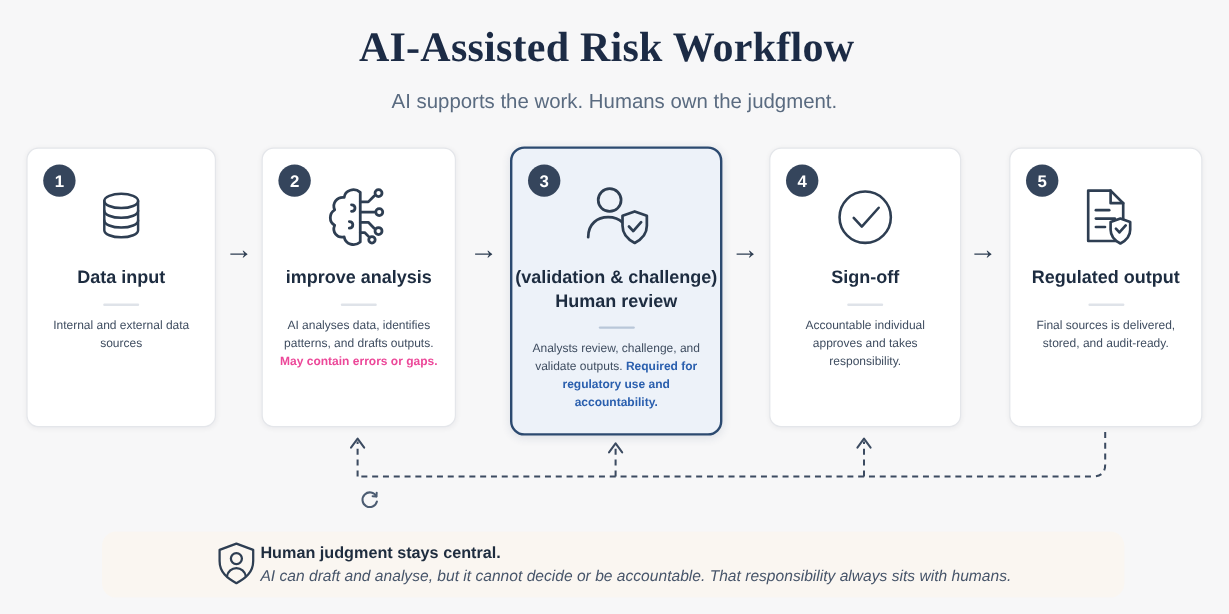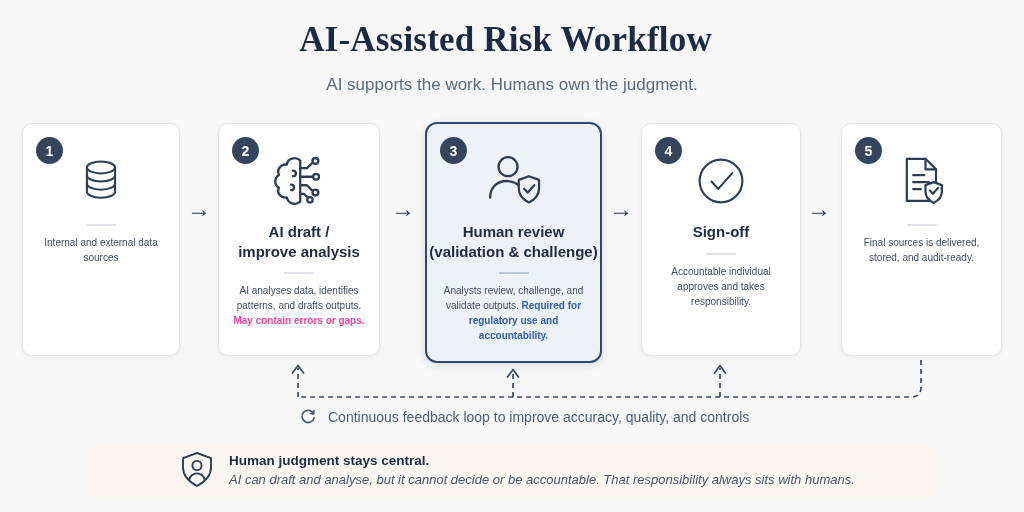--- a/index.html
+++ b/index.html
@@ -81,21 +81,21 @@
   .loop-label {
     position:absolute; left:299px; top:408px;
     display:flex; align-items:center; gap:11px;
     font-size:14px; color:#4c5c72;
   }
 
   
   .banner {
     position:absolute; left:85px; top:443px; width:852px; height:55px;
     background:#faf6f1; border-radius:12px;
-    display:flex; align-items:center; gap:12px;
+    display:flex; align-items:center; 
     padding-left:92px;
   }
   .banner-title { font-size:13.5px; font-weight:700; color:#1e2c3e; line-height:1.45; }
   .banner-body  { font-size:13px; color:#47556a; line-height:1.45;font-style:italic; }
 </style>
 </head>
 <body>
 
 <div class="stage">
 
@@ -104,20 +104,23 @@
 
   <div class="card" style="left:22px; width:158px;">
     <div class="badge">1</div>
     <div class="icon-wrap">
       <svg class="ico" width="52" height="52" viewBox="0 0 48 48">
         <ellipse cx="24" cy="11.5" rx="13" ry="5.5"></ellipse>
         <path d="M11 11.5 V34 a13 5.5 0 0 0 26 0 V11.5"></path>
         <path d="M11 19 a13 5.5 0 0 0 26 0"></path>
         <path d="M11 26.5 a13 5.5 0 0 0 26 0"></path>
       </svg>
+    </div>
+    <div class="card-title">
+      <span>Data input</span>
     </div>
     <div class="divider"></div>
     <p class="card-desc">
       <span>Internal and external data sources</span>
     </p>
   </div>
 
   <span class="flow-arrow" style="left:186px;">→</span>
 
   <div class="card" style="left:218px; width:162px;">
@@ -131,21 +134,20 @@
           <circle cx="37.5" cy="6.5" r="2.4"></circle>
         <path d="M25 19.5 H34.5"></path>
           <circle cx="38" cy="19.5" r="2.4"></circle>
         <path d="M25 26.5 H30.5 L34.5 30.5"></path>
           <circle cx="37.5" cy="32.5" r="2.4"></circle>
         <path d="M25 33.5 H28 L30.8 36.3"></path>
           <circle cx="33" cy="38.5" r="2.2"></circle>
       </svg>
     </div>
     <div class="card-title">
-      <span>AI draft /</span>
       <span>improve analysis</span>
     </div>
     <div class="divider"></div>
     <p class="card-desc">
       <span>AI analyses data, identifies patterns, and drafts outputs.</span>
       <strong class="em-dark">May contain errors or gaps.</strong>
     </p>
   </div>
 
   <span class="flow-arrow" style="left:390px;">→</span>
@@ -154,22 +156,22 @@
     <div class="badge">3</div>
     <div class="icon-wrap">
       <svg class="ico" width="62" height="56" viewBox="0 0 52 46">
         <circle cx="21" cy="11" r="8"></circle>
         <path d="M6 37 C6 27.5 12.5 23 20 23 C24 23 27.5 24.3 30 26.8"></path>
         <path d="M38 22 l8.5 -3 8.5 3 v7 c0 6.5 -4.2 9.8 -8.5 12 c-4.3 -2.2 -8.5 -5.5 -8.5 -12 z" transform="translate(-8,0)" fill="#edf2f9"></path>
         <path d="M34.5 29.5 l3 3.2 5.5 -6.2"></path>
       </svg>
     </div>
     <div class="card-title">
+      <span>(validation &amp; challenge)</span>
       <span>Human review</span>
-      <span>(validation &amp; challenge)</span>
     </div>
     <div class="divider"></div>
     <p class="card-desc">
       <span>Analysts review, challenge, and validate outputs.</span>
       <strong class="em-blue">Required for regulatory use and accountability.</strong>
     </p>
   </div>
 
   <span class="flow-arrow" style="left:608px;">→</span>
 
@@ -197,20 +199,23 @@
     <div class="icon-wrap">
       <svg class="ico" width="56" height="56" viewBox="0 0 48 48">
         <path d="M11 5 H27 L36 14 V41 H11 Z"></path>
         <path d="M27 5 V14 H36"></path>
         <path d="M16.5 19 H26"></path>
         <path d="M16.5 25 H30"></path>
         <path d="M16.5 31 H23"></path>
         <path d="M27 27.5 l7 -2.5 7 2.5 v5.5 c0 5.5 -3.5 8 -7 9.8 c-3.5 -1.8 -7 -4.3 -7 -9.8 z" fill="#ffffff"></path>
         <path d="M30.8 32.2 l2.5 2.7 4.5 -5"></path>
       </svg>
+    </div>
+    <div class="card-title">
+      <span>Regulated output</span>
     </div>
     <div class="divider"></div>
     <p class="card-desc">
       <span>Final sources is delivered, stored, and audit-ready.</span>
     </p>
   </div>
 
   <svg class="loop-svg" viewBox="0 0 1024 50">
     <g stroke="#3c4b61" stroke-width="1.7" fill="none">
       <path d="M921 6 L921 33 Q921 43 911 43 L298 43" stroke-dasharray="5 4"></path>
@@ -223,21 +228,20 @@
     </g>
   </svg>
 
   <div class="loop-label">
     <svg width="18" height="18" viewBox="0 0 18 18">
       <g stroke="#4c5c72" stroke-width="1.7" fill="none" stroke-linecap="round" stroke-linejoin="round">
         <path d="M14.6 5.6 A6.1 6.1 0 1 0 15.1 9.9"></path>
         <path d="M14.9 2.6 L14.7 5.8 L11.5 5.5"></path>
       </g>
     </svg>
-    <span>Continuous feedback loop to improve accuracy, quality, and controls</span>
   </div>
 
   <div class="banner">
     <svg class="ico" width="40" height="42" viewBox="0 0 40 42" style="flex:none;">
       <path d="M20 3 l14 5.2 v9.3 c0 9.5 -6.5 14.5 -14 18.5 c-7.5 -4 -14 -9 -14 -18.5 v-9.3 z"></path>
       <circle cx="20" cy="15.5" r="4.6"></circle>
       <path d="M12.2 30 a7.9 7.9 0 0 1 15.6 0"></path>
     </svg>
     <div>
       <div class="banner-title">Human judgment stays central.</div>

